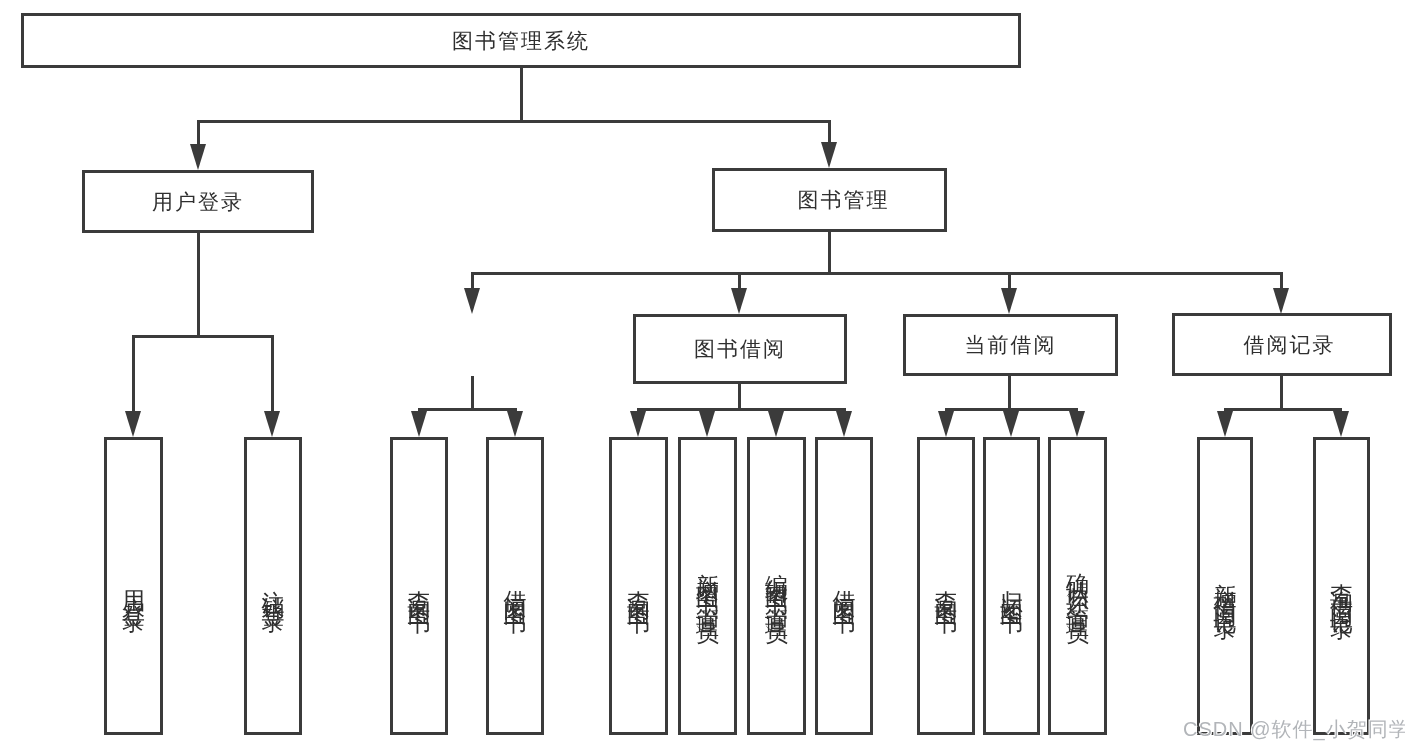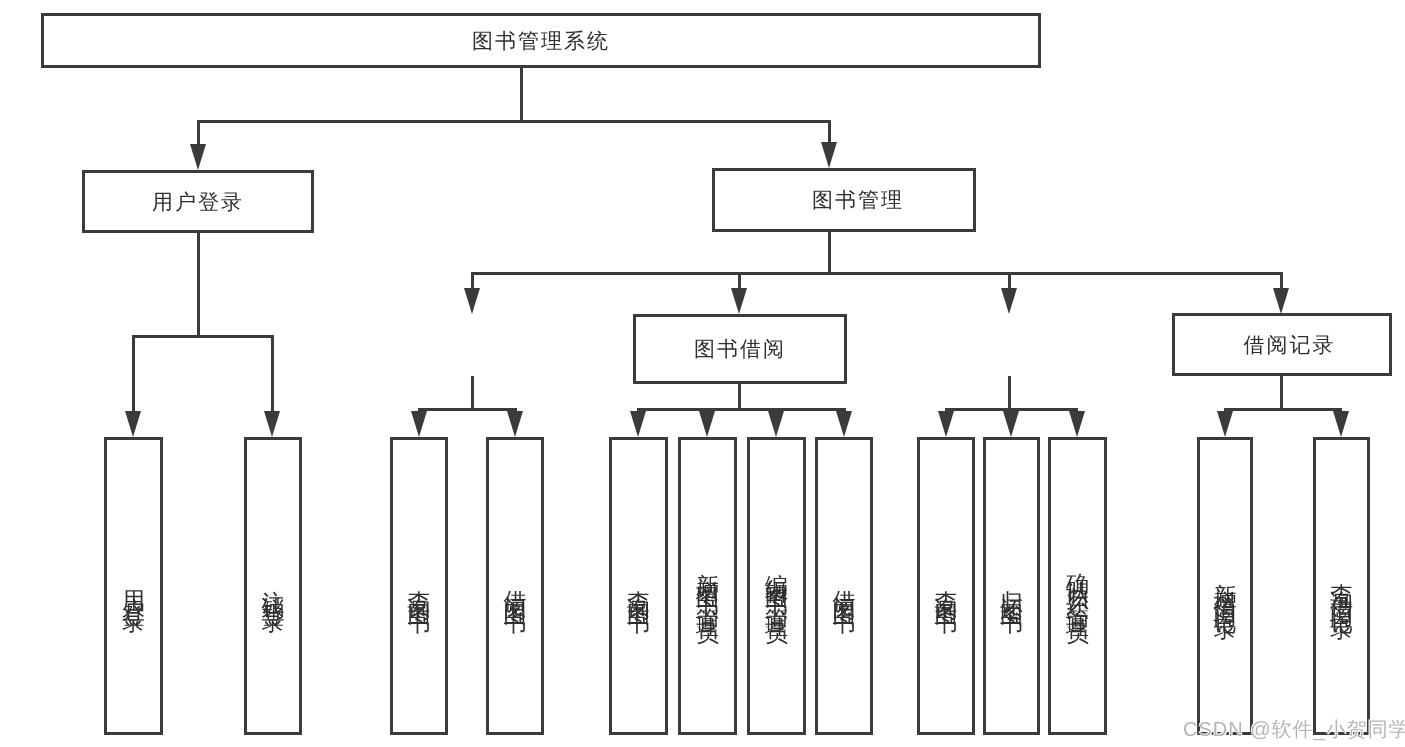--- a/index.html
+++ b/index.html
@@ -115,33 +115,36 @@
   <div class="hline" style="left:945px; top:408px; width:133px;"></div>
   <div class="arrow" style="left:938px; top:411px;"></div>
   <div class="arrow" style="left:1003px; top:411px;"></div>
   <div class="arrow" style="left:1069px; top:411px;"></div>
 
   <div class="vline" style="left:1280px; top:376px; height:32px;"></div>
   <div class="hline" style="left:1224px; top:408px; width:118px;"></div>
   <div class="arrow" style="left:1217px; top:411px;"></div>
   <div class="arrow" style="left:1333px; top:411px;"></div>
 
-  <div class="node h" style="left:21px; top:13px; width:1000px; height:55px;margin-left:20px;">
+  <div class="node h" style="left:21px; top:13px; width:1000px; height:55px;">
     <span>图书管理系统</span>
   </div>
 
   <div class="node h" style="left:82px; top:170px; width:232px; height:63px;">
     <span>用户登录</span>
   </div>
-  <div class="node h" style="left:712px; top:168px; width:264px; height:64px;padding-left:28px;">
+  <div class="node h" style="left:712px; top:168px; width:235px; height:64px;padding-left:28px;">
     <span>图书管理</span>
   </div>
 
   <div class="node h" style="left:633px; top:314px; width:214px; height:70px;">
     <span>图书借阅</span>
+  </div>
+  <div class="node h" style="left:903px; top:314px; width:215px; height:62px;">
+    <span>当前借阅</span>
   </div>
   <div class="node h" style="left:1172px; top:313px; width:220px; height:63px;padding-left:15px;">
     <span>借阅记录</span>
   </div>
 
   <div class="node v" style="left:104px; top:437px; width:59px; height:298px;">
     <span>用户登录</span>
   </div>
   <div class="node v" style="left:244px; top:437px; width:58px; height:298px;">
     <span>注销登录</span>

